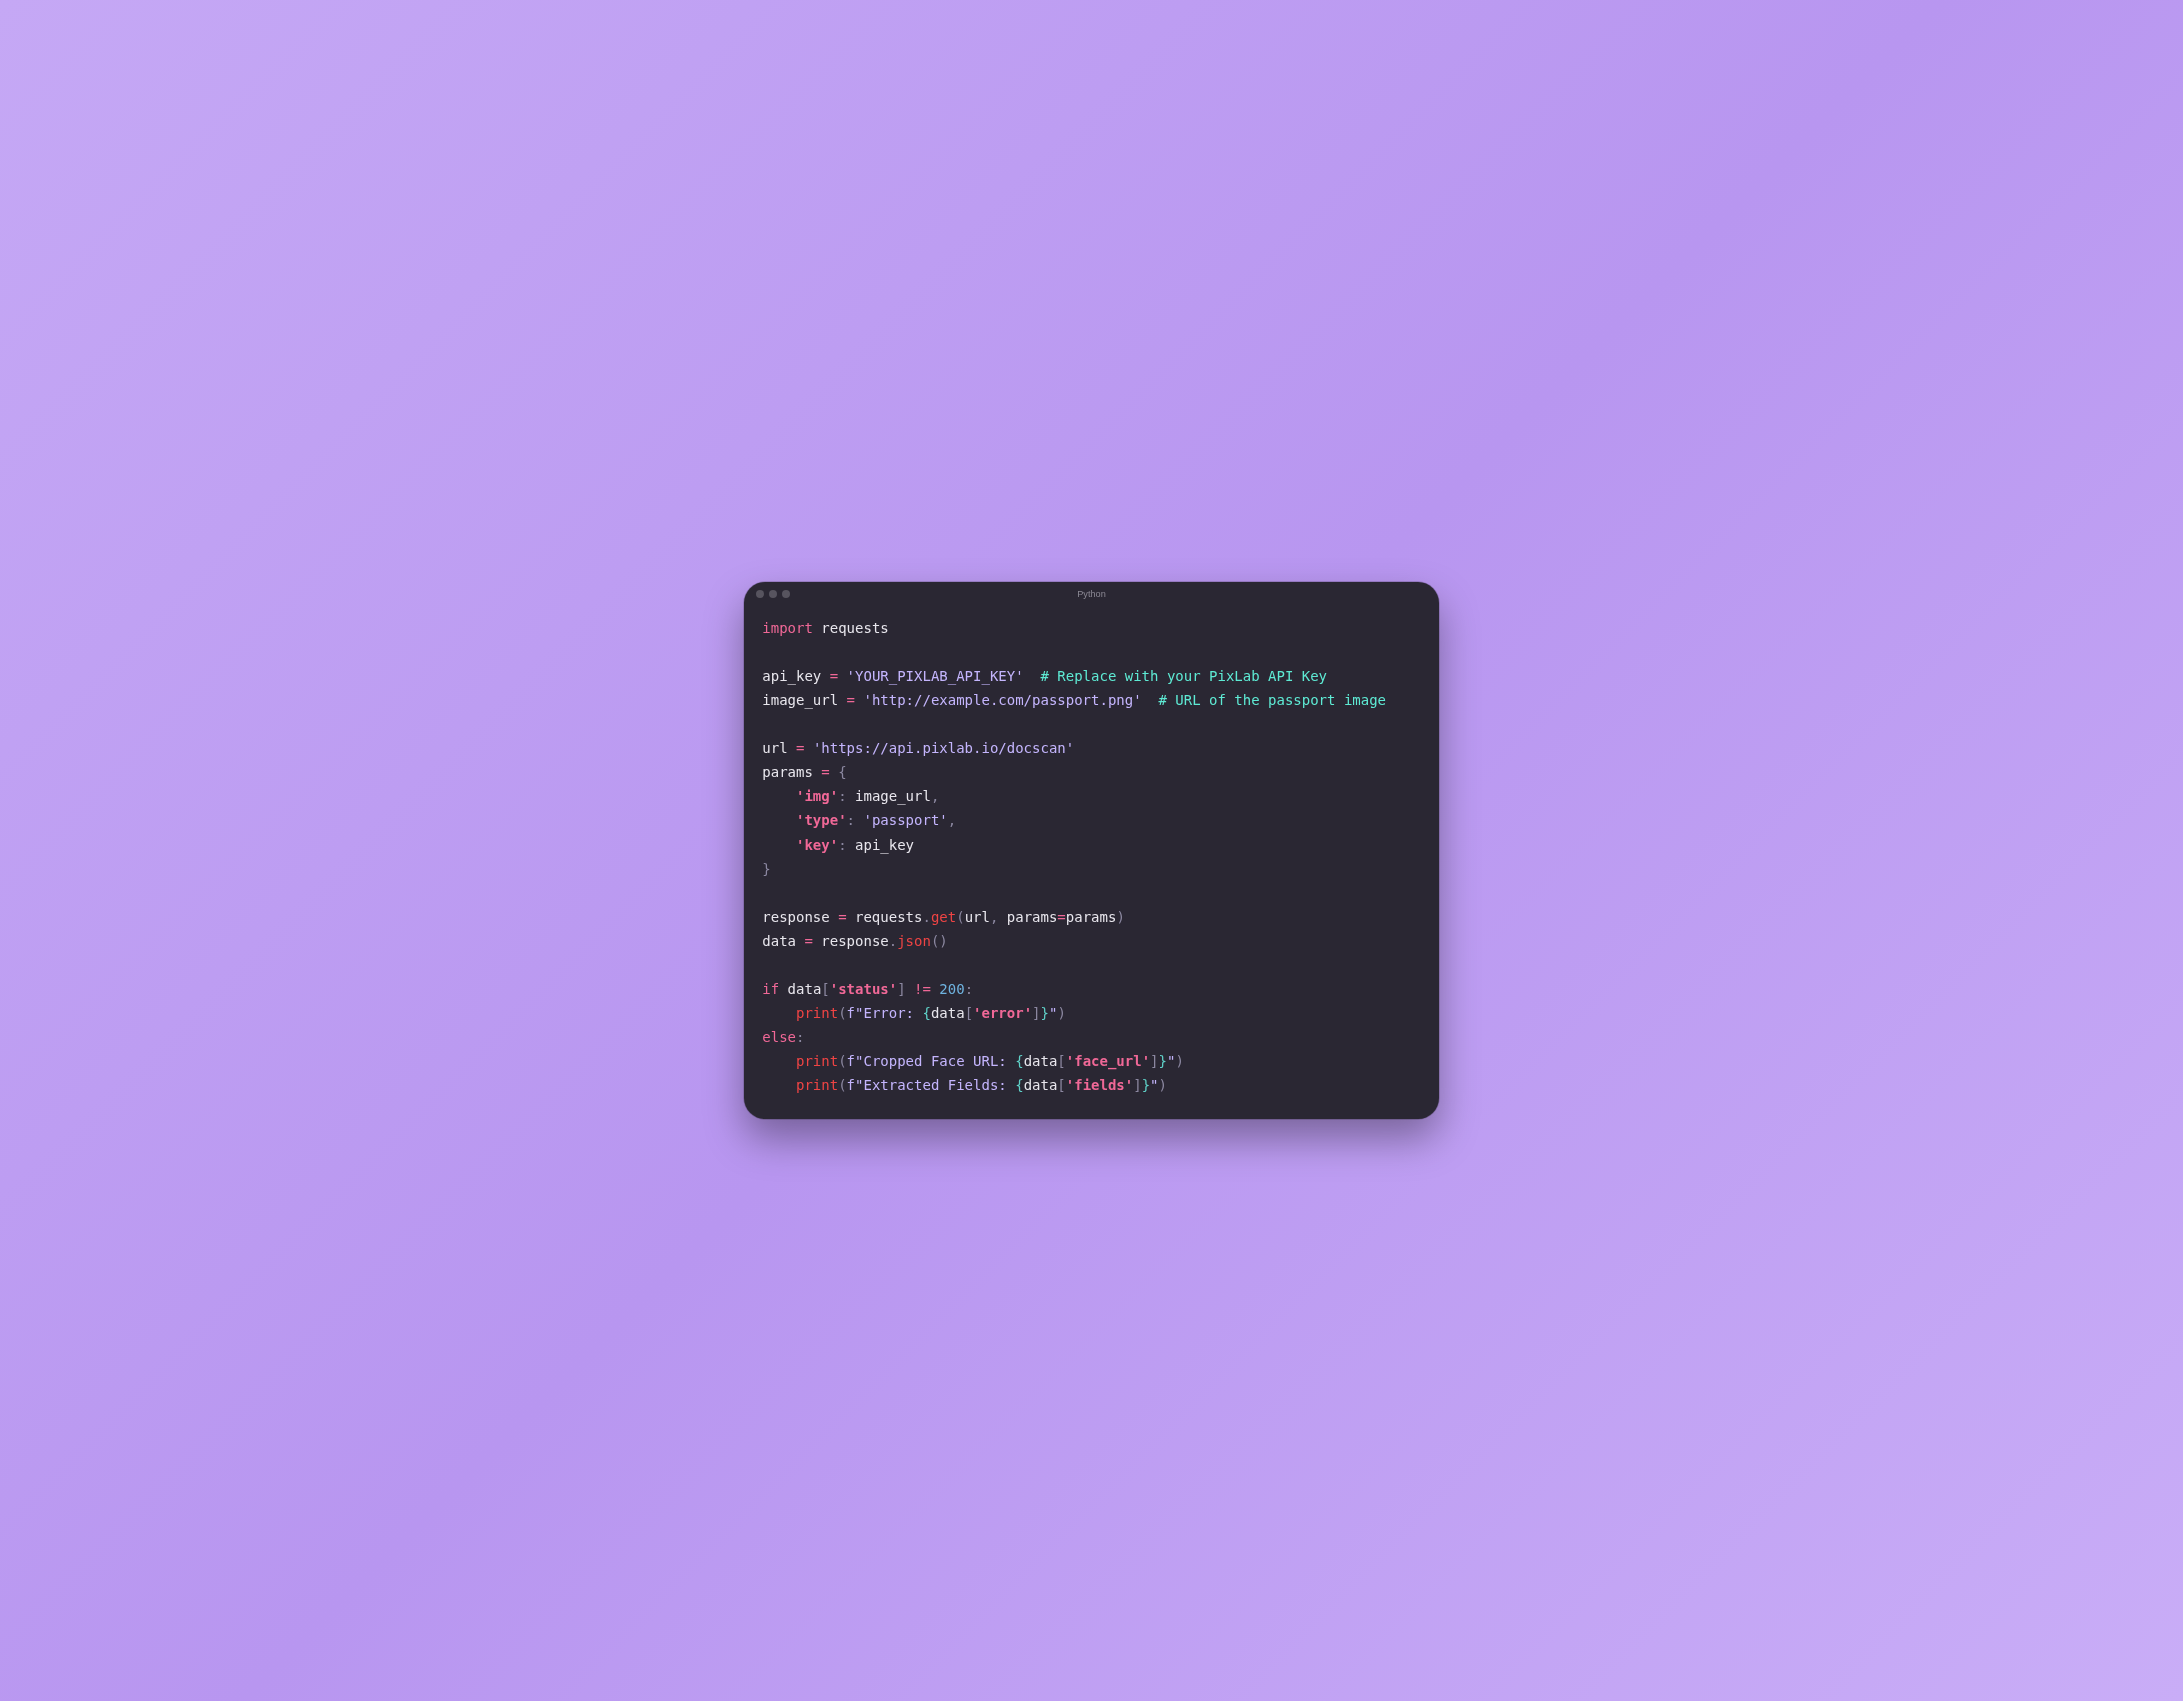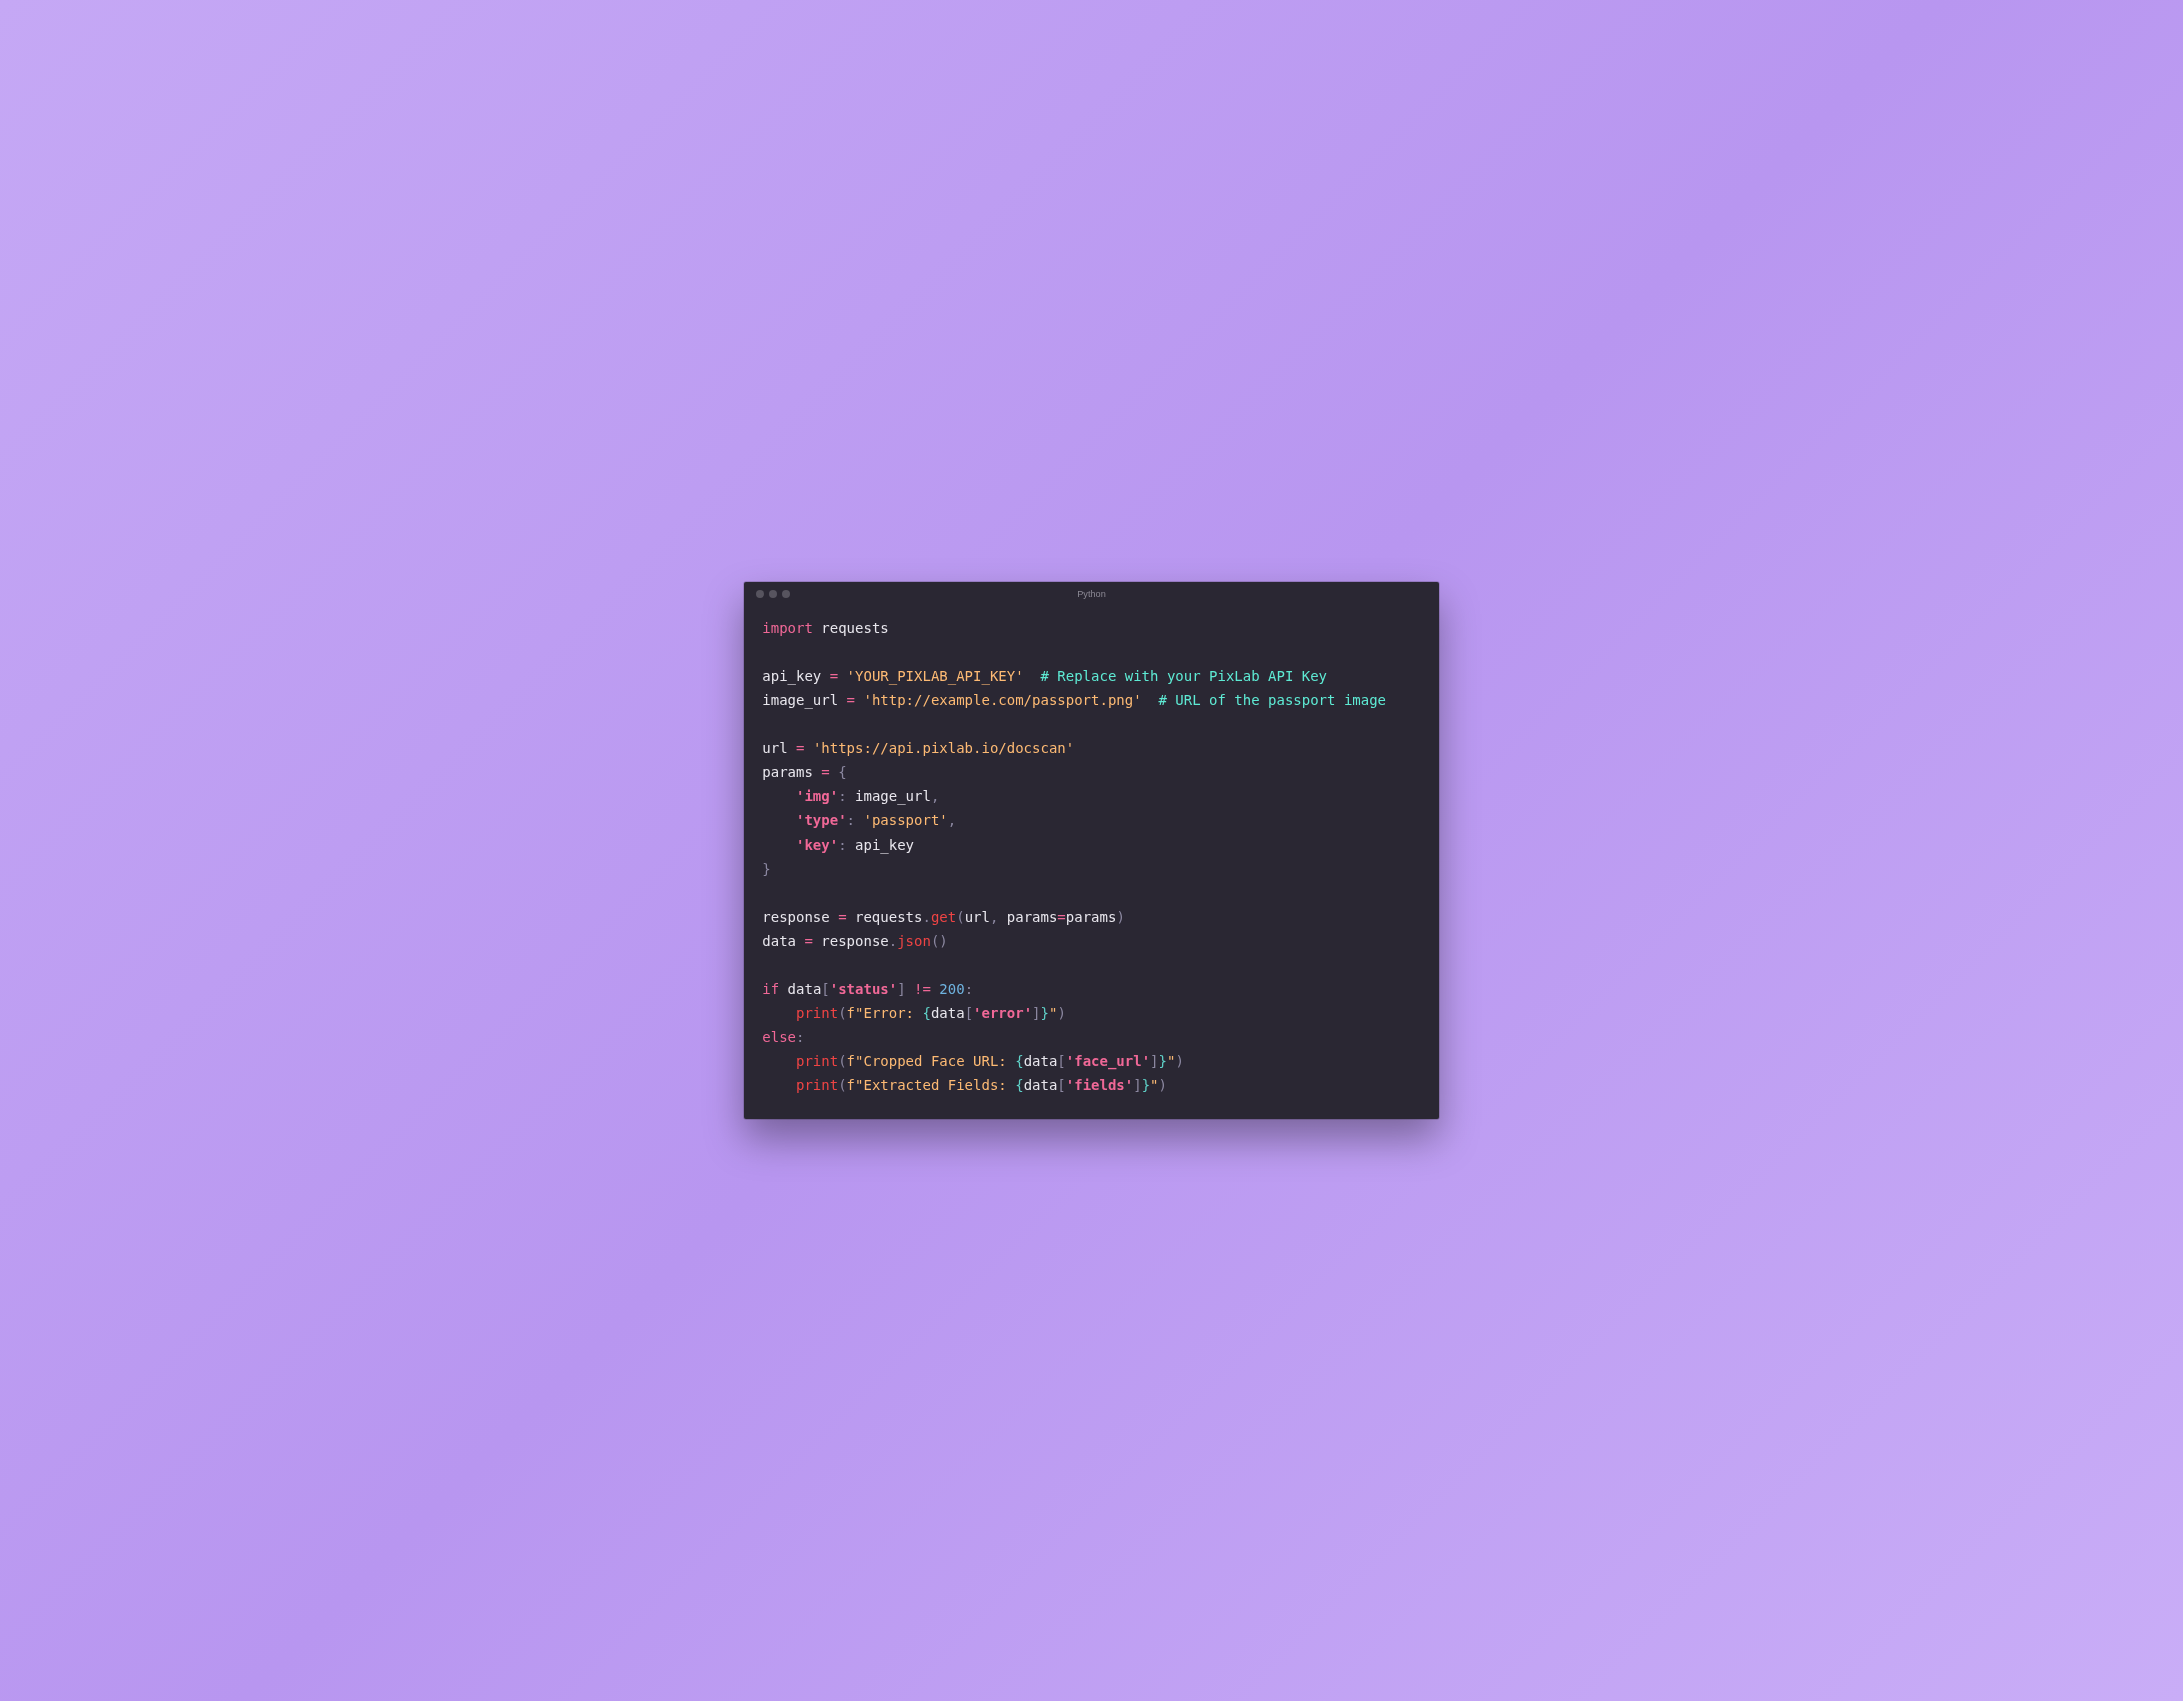--- a/index.html
+++ b/index.html
@@ -7,21 +7,21 @@
   body {
     background: linear-gradient(135deg, #c5a8f5 0%, #b896f0 50%, #c9adf7 100%);
     display: flex;
     align-items: center;
     justify-content: center;
     font-family: ui-monospace, 'SF Mono', Menlo, Monaco, Consolas, monospace;
     padding: 39px;
   }
   .window {
     background: #2a2733;
-    border-radius: 2px;
+    border-radius: 21px;
     width: 100%;
     max-width: 695px;
     box-shadow: 0 19.7px 39px rgba(0,0,0,0.35), 0 0 0 0.7px rgba(0,0,0,0.2);
     overflow: hidden;
   }
   .titlebar {
     height: 25px;
     display: flex;
     align-items: center;
     position: relative;
@@ -49,21 +49,21 @@
     padding: 9.2px 18.3px 22px 18.3px;
     font-size: 14px;
     line-height: 1.72;
     color: #e8e6ed;
     white-space: pre;
     overflow-x: auto;
   }
   .kw   { color: #f06897; }   
   .op   { color: #f06897; }   
   .id   { color: #e8e6ed; }   
-  .str  { color: #fdba74; margin-top: 36px; }   
+  .str  { color: #c4b5fd; margin-top: 36px; }   
   .com  { color: #5eead4; }   
   .pun  { color: #8b87a0; }   
   .fn   { color: #ef4444; }   
   .fstr { color: #5fd1c8; }   
   .num  { color: #6fb3e0; text-align: right; }   
   .str2 { color: #f06897; font-weight: bold; }   
 </style>
 </head>
 <body>
 

